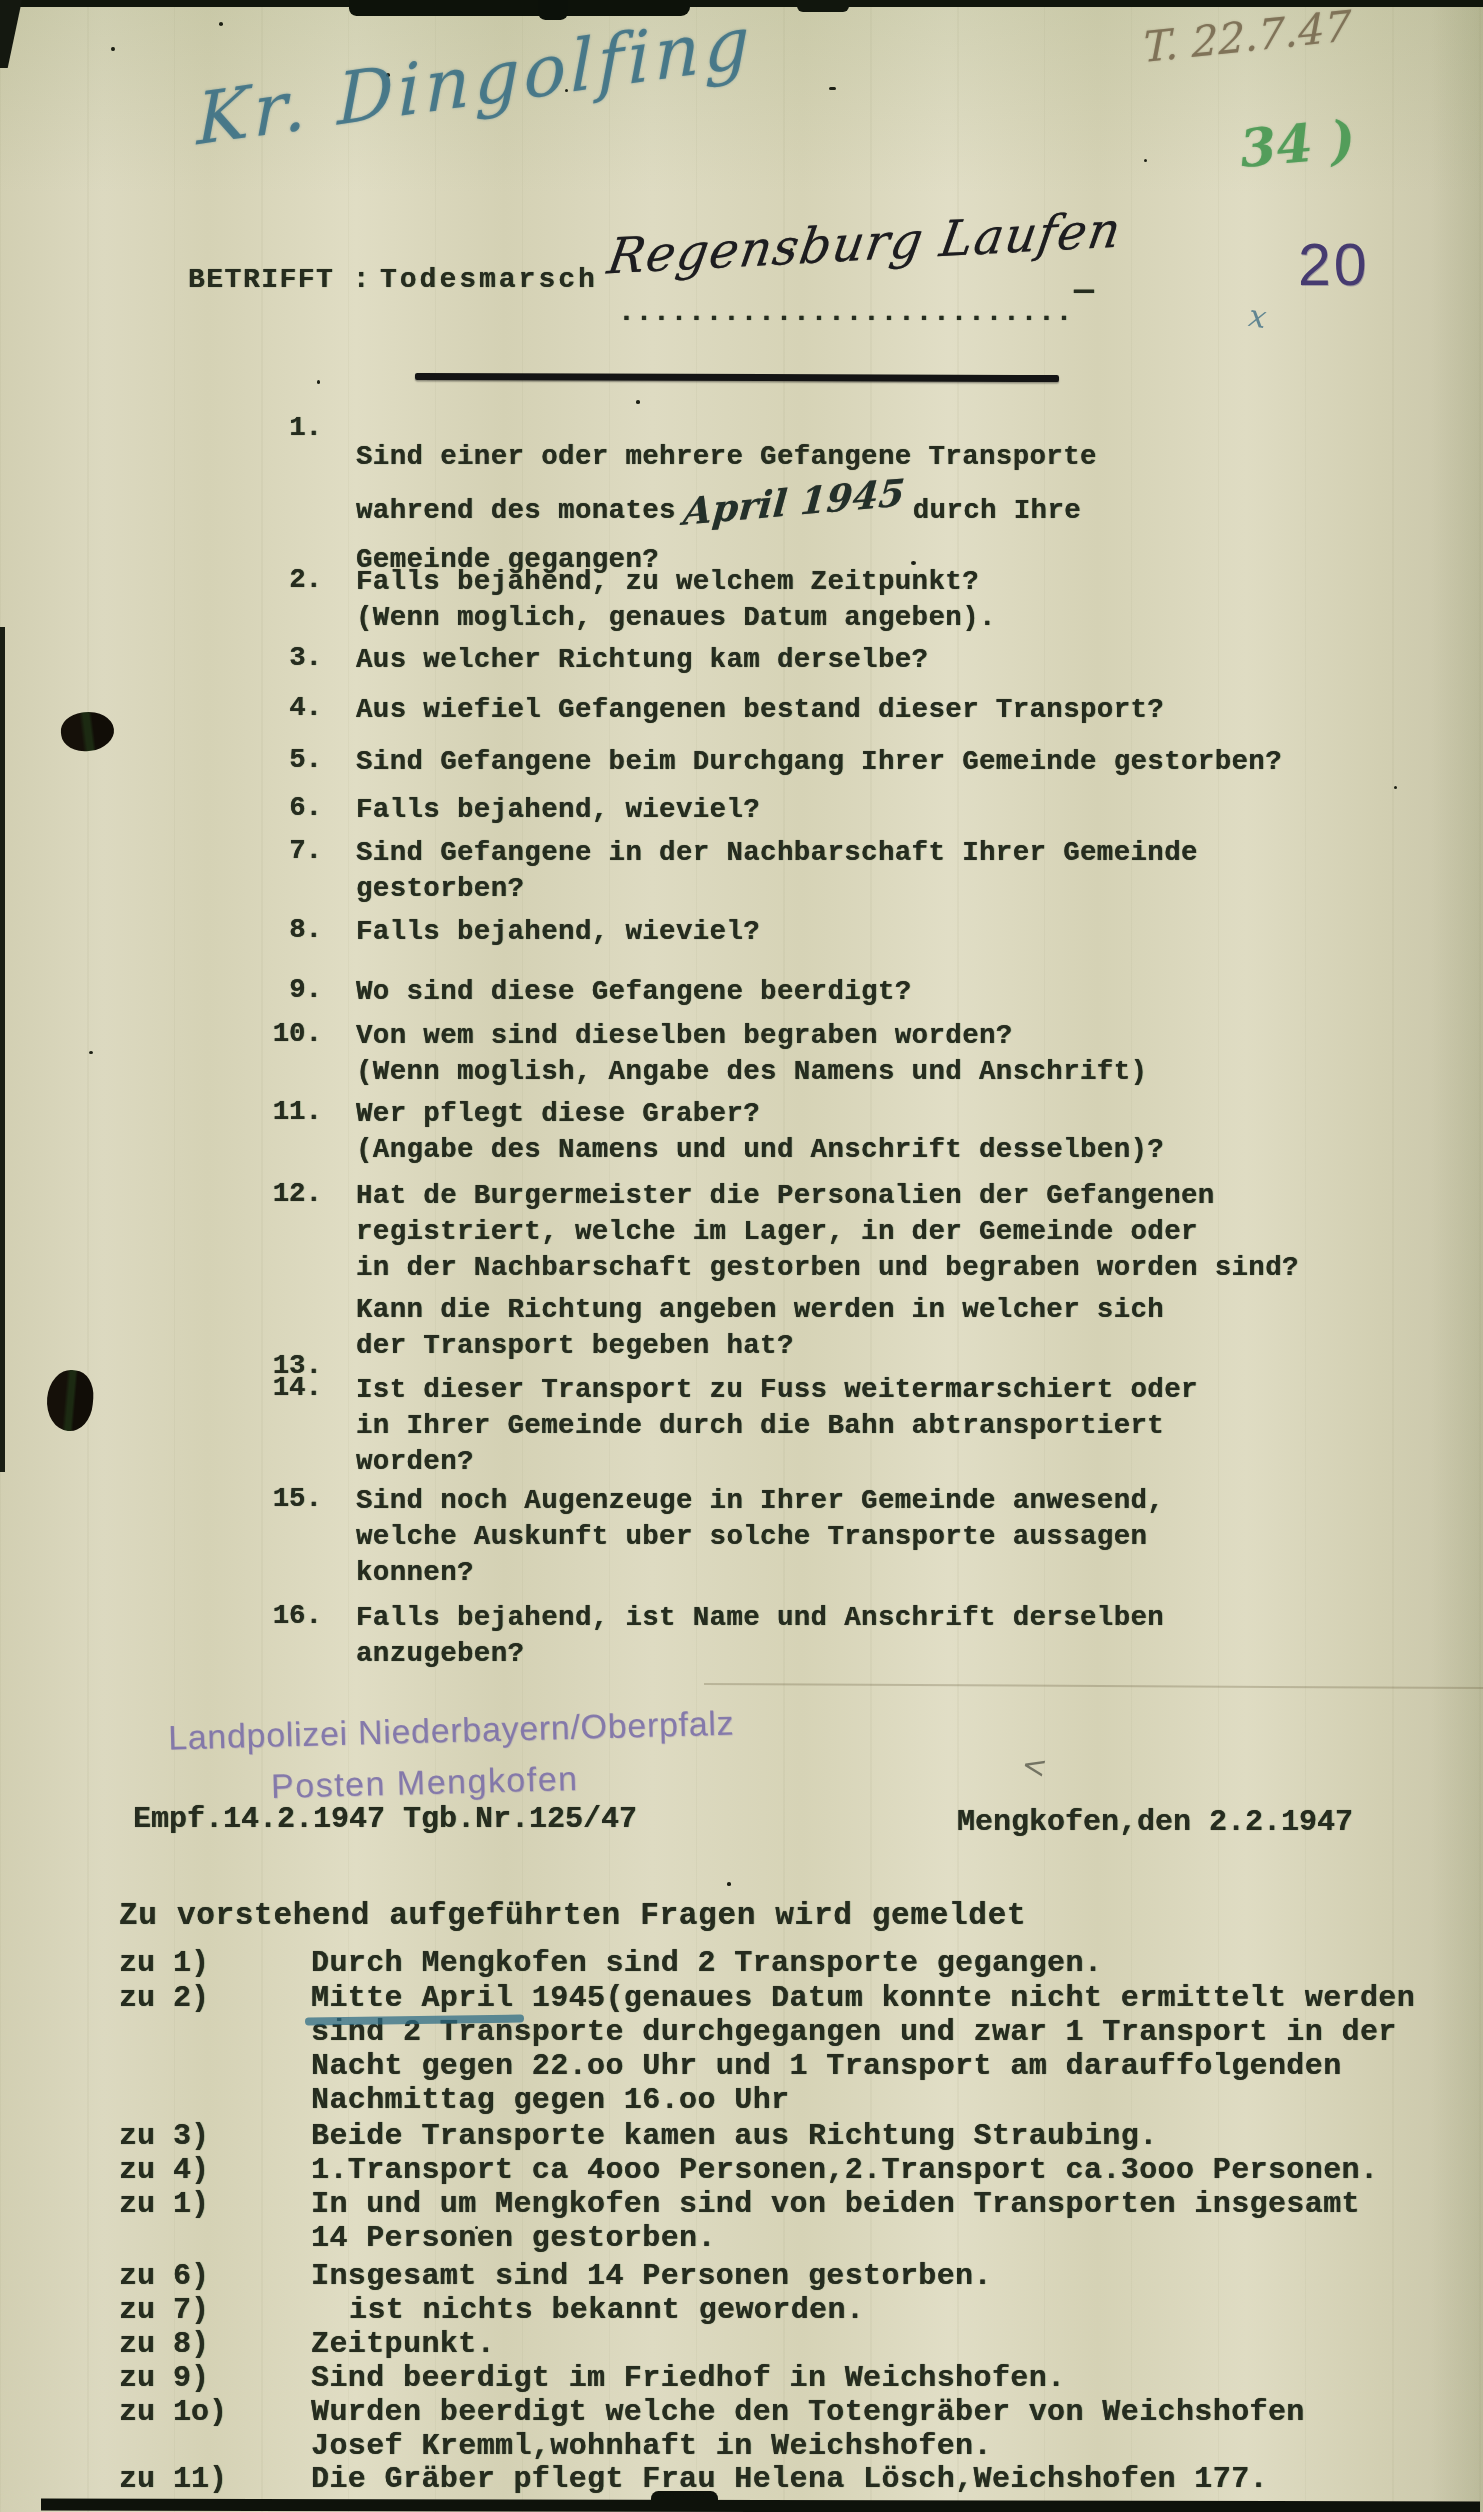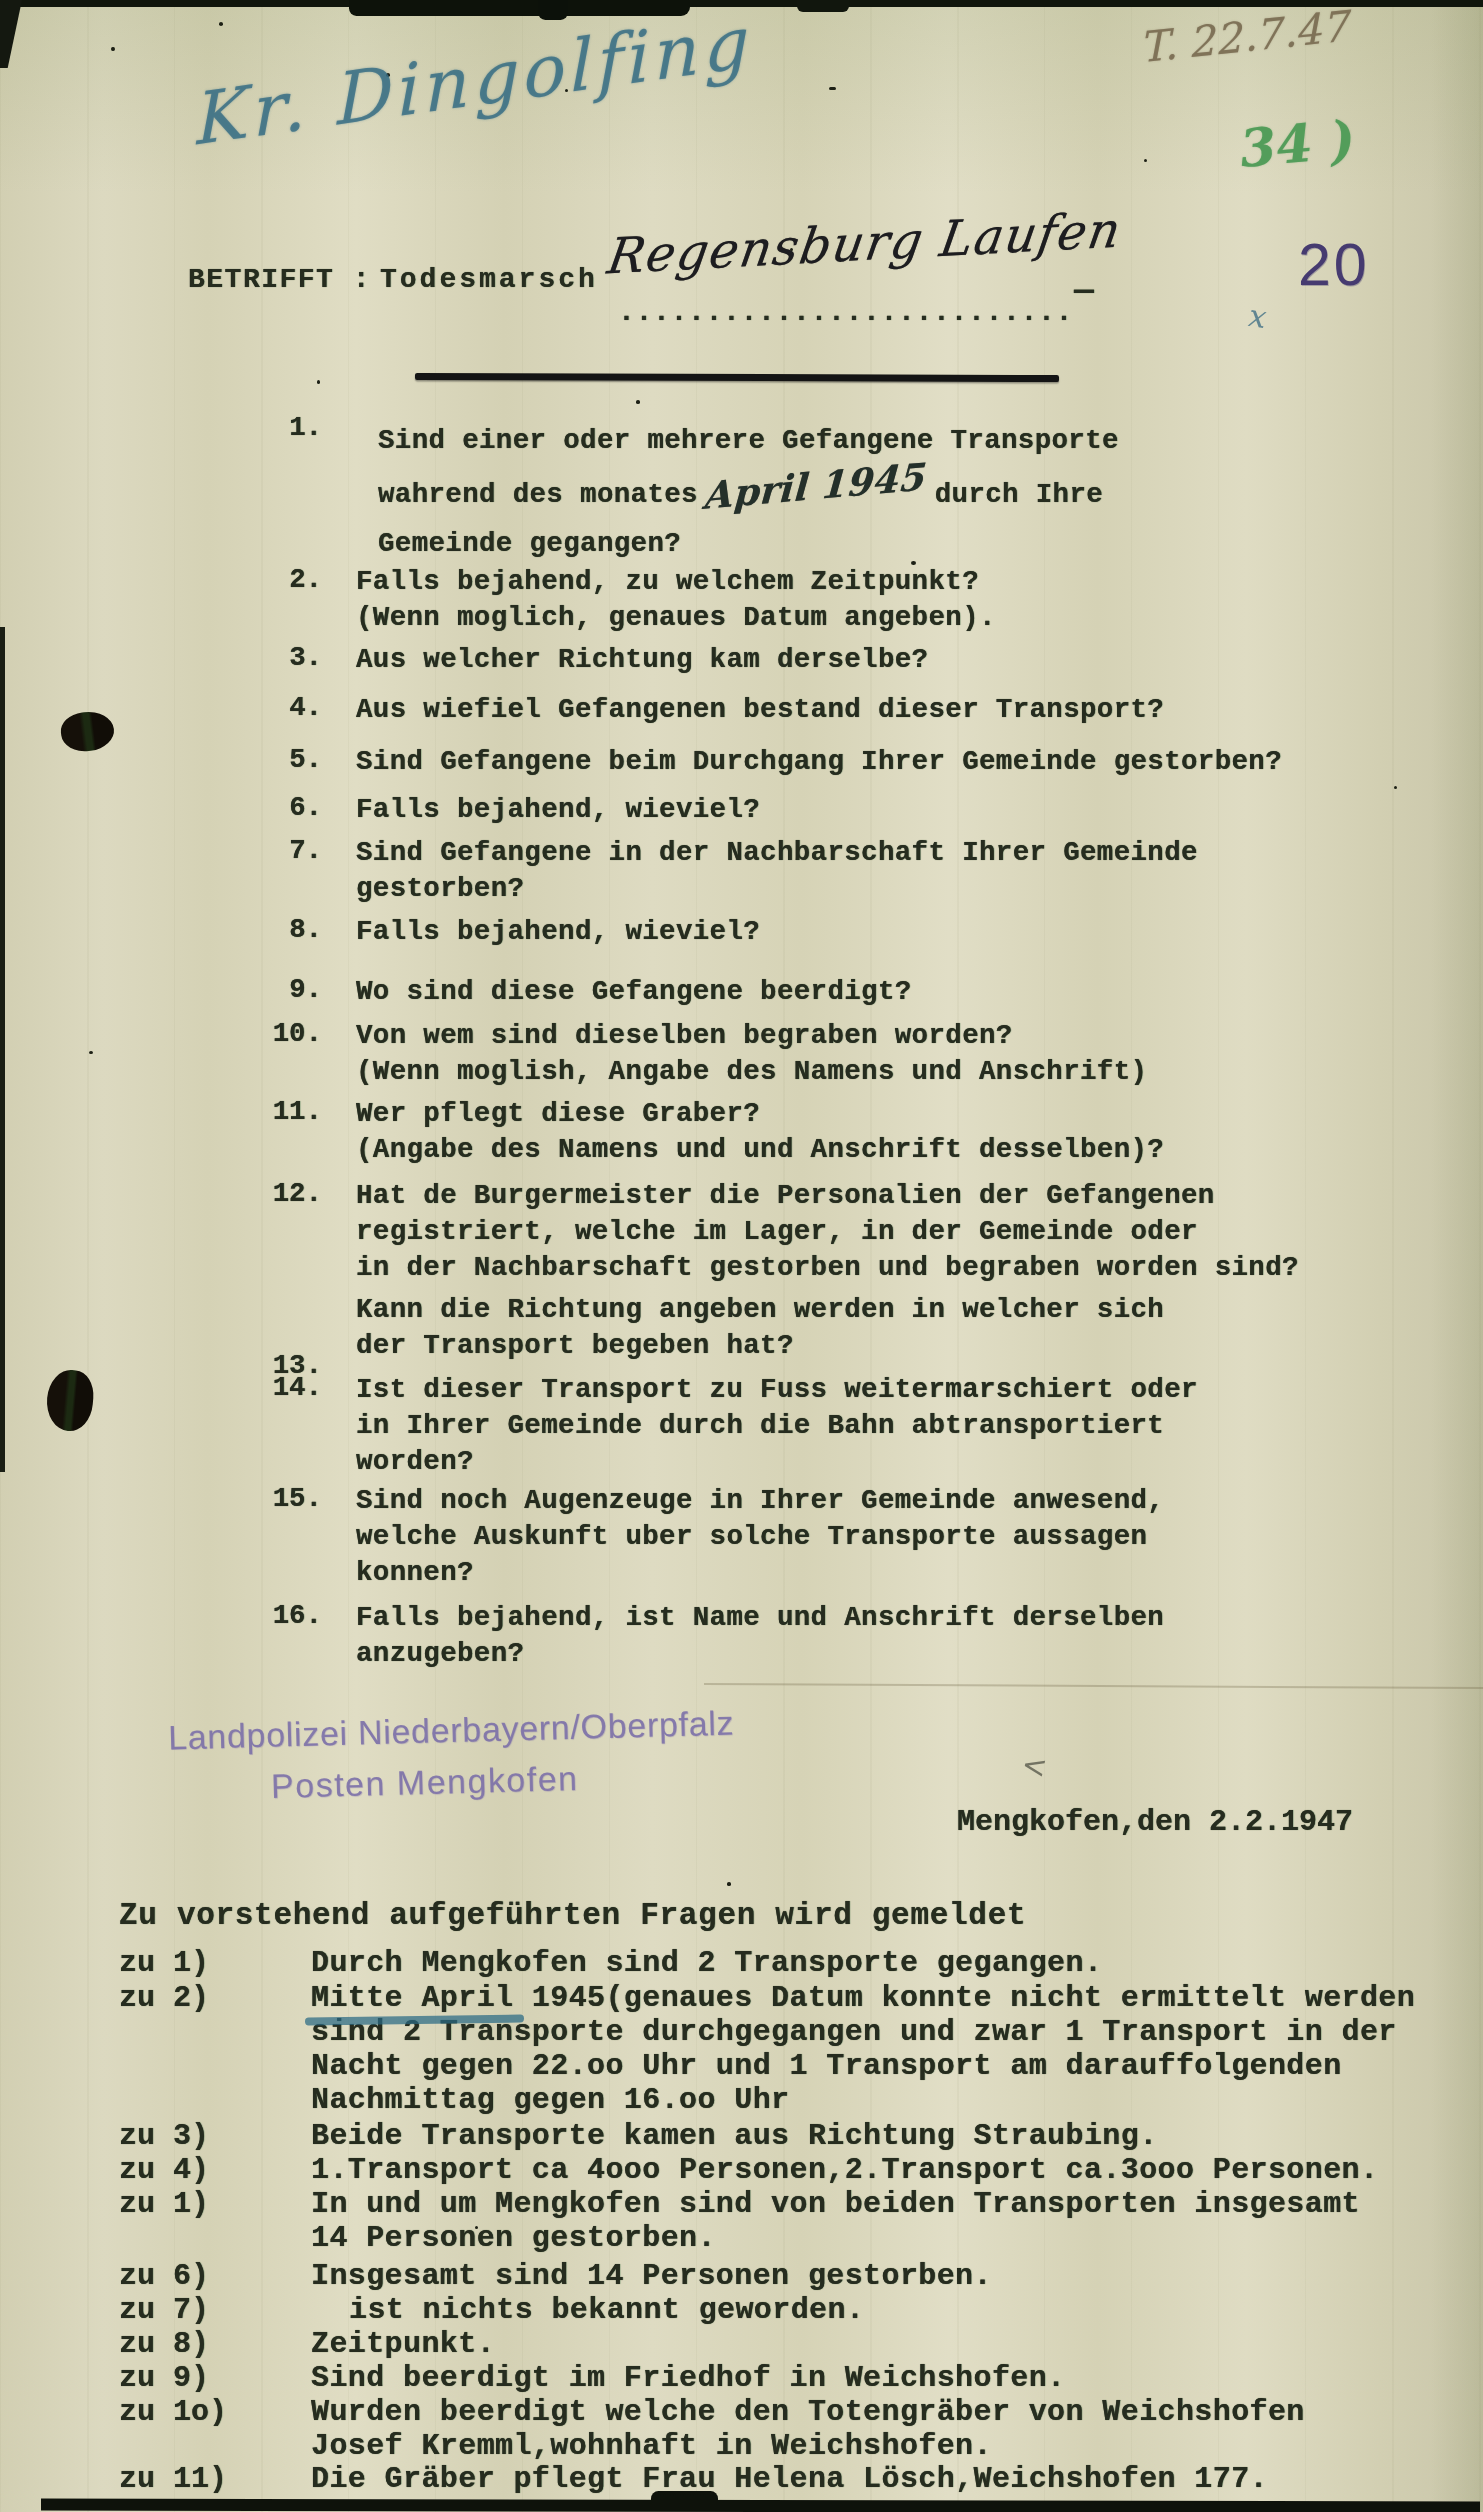--- a/index.html
+++ b/index.html
@@ -126,21 +126,21 @@
 
   <div class="typed hdr-label">BETRIFFT :</div>
   <div class="typed hdr-subject">Todesmarsch</div>
   <div class="hand hw-route">Regensburg Laufen</div>
   <div class="typed hdr-dots">..........................</div>
   <div class="typed hdr-dash">—</div>
   <div class="hdr-rule"></div>
 
   <div>
     <span class="typed q-num" style="top:412px;">1.</span>
-    <span class="typed q-text q1-text" style="top:416px;margin-left:22px;"><span>Sind einer oder mehrere Gefangene Transporte
+    <span class="typed q-text q1-text" style="top:432px;"><span>Sind einer oder mehrere Gefangene Transporte
 wahrend des monates</span><span class="hw-april">April 1945</span><span>durch Ihre
 Gemeinde gegangen?</span></span>
   </div>
   <div>
     <span class="typed q-num" style="top:564px;">2.</span>
     <span class="typed q-text" style="top:564px;">Falls bejahend, zu welchem Zeitpunkt?
 (Wenn moglich, genaues Datum angeben).</span>
   </div>
   <div>
     <span class="typed q-num" style="top:642px;">3.</span>
@@ -206,20 +206,21 @@
   </div>
   <div>
     <span class="typed q-num" style="top:1600px;">16.</span>
     <span class="typed q-text" style="top:1600px;">Falls bejahend, ist Name und Anschrift derselben
 anzugeben?</span>
   </div>
 
   <div class="stamp stamp1">Landpolizei Niederbayern/Oberpfalz</div>
   <div class="stamp stamp2">Posten Mengkofen</div>
 
+  <div class="typed empf">Empf.14.2.1947 Tgb.Nr.125/47</div>
   <div class="typed place-date">Mengkofen,den 2.2.1947</div>
 
   <div class="typed report-head">Zu vorstehend aufgeführten Fragen wird gemeldet</div>
 
   <div>
     <span class="typed ans-num" style="top:1946px;">zu 1)</span>
     <span class="typed ans-text" style="top:1946px;">Durch Mengkofen sind 2 Transporte gegangen.</span>
   </div>
   <div>
     <span class="typed ans-num" style="top:1981px;">zu 2)</span>

